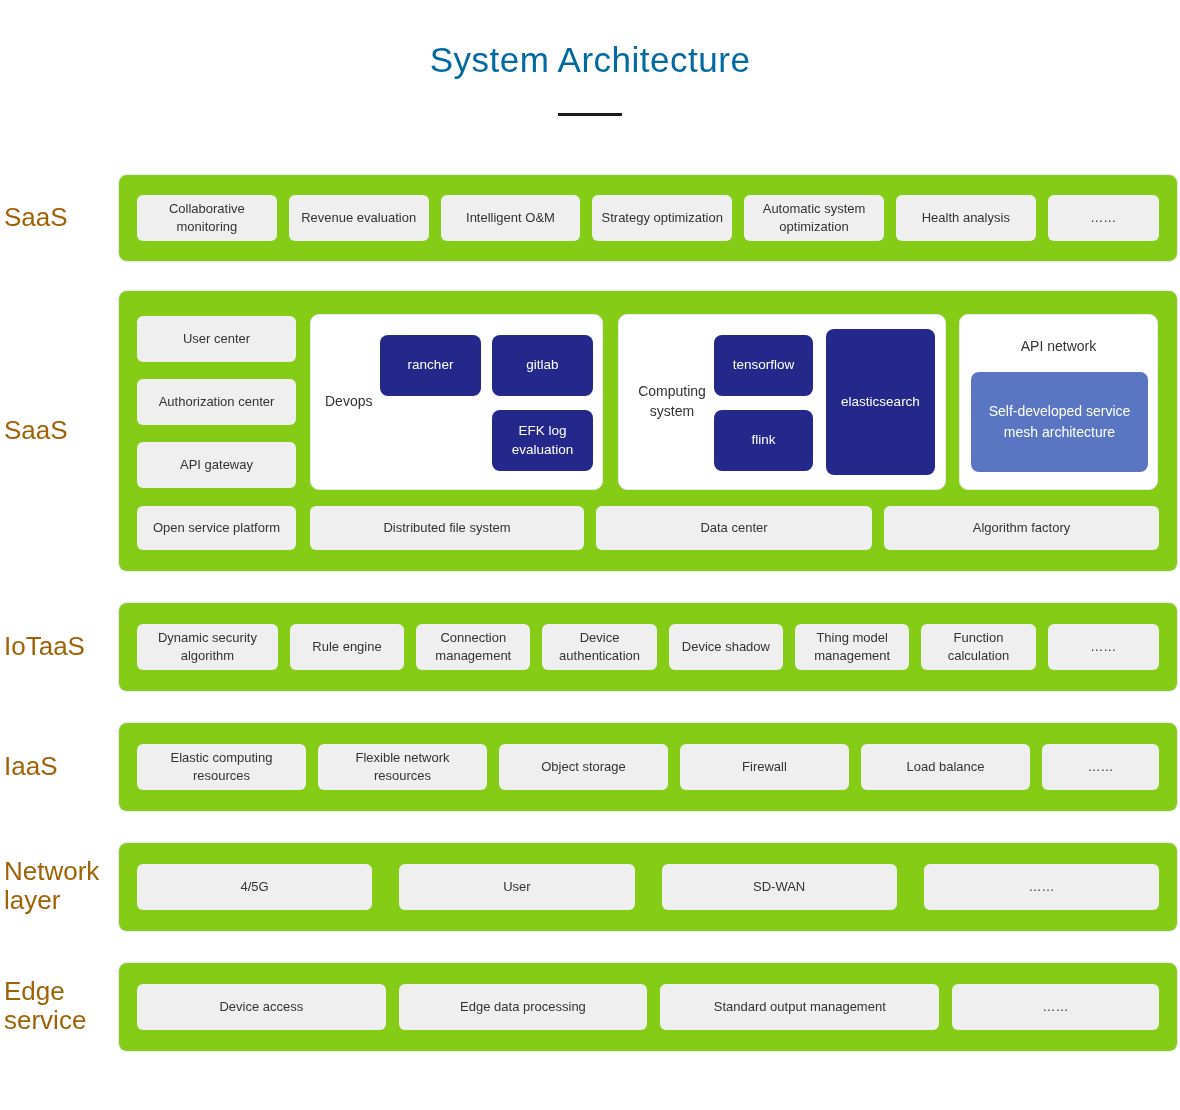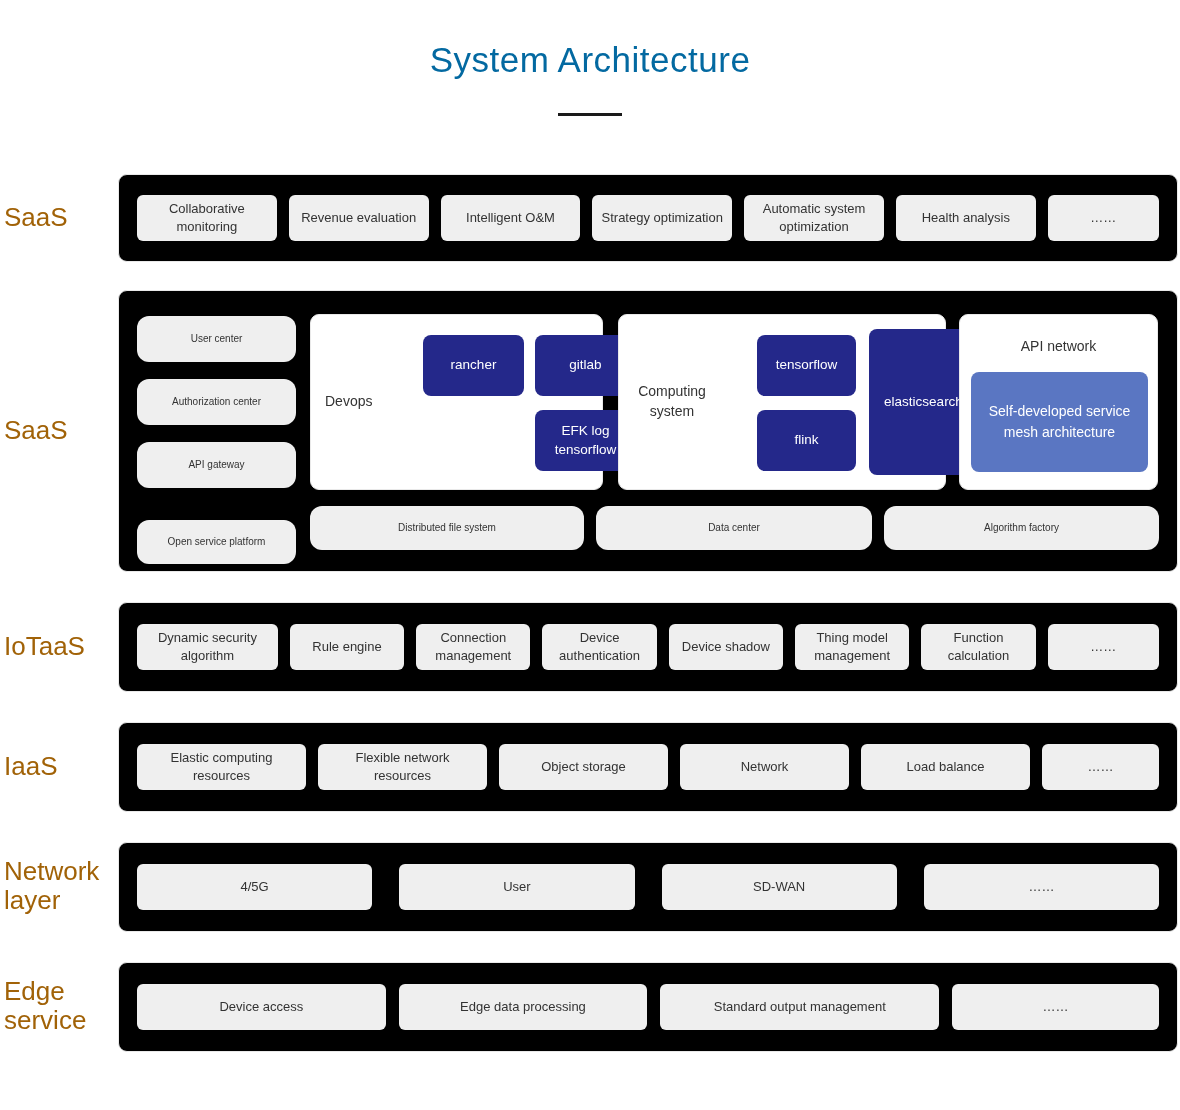--- a/index.html
+++ b/index.html
@@ -15,50 +15,50 @@
   .title-underline {
     position:absolute; top:113px; left:558px; width:64px; height:3px;
     background:#1a1a1a;
   }
   .row-label {
     position:absolute; left:4px; font-size:26px; color:#a16207;
     line-height:1.12; font-weight:400;
   }
   .row {
     position:absolute; left:118px; width:1060px; box-sizing:border-box;
-    background:#000000; border:1px solid #e9e9e9; border-radius:9px;
+    background:#84cc16; border:1px solid #e9e9e9; border-radius:9px;
   }
   .chips {
     display:flex; gap:12px; align-items:center; height:100%;
     padding:0 18px; box-sizing:border-box;
   }
   .chip {
     flex:1; background:#efefef; border-radius:6px; height:46px;
     display:flex; align-items:center; justify-content:center;
     text-align:center; font-size:13px; color:#333; line-height:1.35;
     padding:2px 8px; box-sizing:border-box;
   }
   .chip-abs {
-    position:absolute; background:#efefef; border-radius:12px;
+    position:absolute; background:#efefef; border-radius:6px;
     display:flex; align-items:center; justify-content:center;
-    text-align:center; font-size:10px; color:#333; line-height:1.35;
+    text-align:center; font-size:13px; color:#333; line-height:1.35;
     padding:14px 8px; box-sizing:border-box;
   }
   .group {
     position:absolute; border:1px solid #e9e9e9; border-radius:9px;
     background:#fff; box-sizing:border-box;
   }
   .group-label {
     position:absolute; font-size:14px; color:#333; line-height:1.4;
   }
   .dark-box {
     position:absolute; background:var(--dark-blue, #24288a);
     color:#fff; border-radius:8px; display:flex; align-items:center;
     justify-content:center; text-align:center; font-size:13.5px;
-    line-height:1.4; padding:4px 10px; box-sizing:border-box;margin-left:43px;
+    line-height:1.4; padding:4px 10px; box-sizing:border-box;
   }
   .mesh-box {
     position:absolute; background:var(--medium-blue, #5a76c2);
     color:#fff; border-radius:8px; display:flex; align-items:center;
     justify-content:center; text-align:center; font-size:14px;
     line-height:1.5; padding:6px 10px; box-sizing:border-box;
   }
 </style>
 </head>
 <body>
@@ -85,36 +85,36 @@
   <div class="row" style="top:290px;height:282px">
 
     <div class="chip-abs" style="left:18px;top:25px;width:159px;height:46px">User center</div>
     <div class="chip-abs" style="left:18px;top:88px;width:159px;height:46px">Authorization center</div>
     <div class="chip-abs" style="left:18px;top:151px;width:159px;height:46px">API gateway</div>
 
     <div class="group" style="left:191px;top:23px;width:293px;height:176px">
       <div class="group-label" style="left:14px;top:50%;transform:translateY(-50%)">Devops</div>
       <div class="dark-box" style="left:69px;top:20px;width:101px;height:61px">rancher</div>
       <div class="dark-box" style="left:181px;top:20px;width:101px;height:61px">gitlab</div>
-      <div class="dark-box" style="left:181px;top:95px;width:101px;height:61px">EFK log tensorflow</div>
+      <div class="dark-box" style="left:181px;top:95px;width:101px;height:61px">EFK log evaluation</div>
     </div>
 
     <div class="group" style="left:499px;top:23px;width:328px;height:176px">
       <div class="group-label" style="left:8px;top:50%;transform:translateY(-50%);width:90px;text-align:center">Computing system</div>
       <div class="dark-box" style="left:95px;top:20px;width:99px;height:61px">tensorflow</div>
       <div class="dark-box" style="left:95px;top:95px;width:99px;height:61px">flink</div>
       <div class="dark-box" style="left:207px;top:14px;width:109px;height:146px">elasticsearch</div>
     </div>
 
     <div class="group" style="left:840px;top:23px;width:199px;height:176px">
       <div class="group-label" style="left:0;right:0;top:22px;text-align:center">API network</div>
       <div class="mesh-box" style="left:11px;top:57px;width:177px;height:100px">Self-developed service mesh architecture</div>
     </div>
 
-    <div class="chip-abs" style="left:18px;top:229px;width:159px;height:44px">Open service platform</div>
+    <div class="chip-abs" style="left:18px;top:215px;width:159px;height:44px">Open service platform</div>
     <div class="chip-abs" style="left:191px;top:215px;width:274px;height:44px">Distributed file system</div>
     <div class="chip-abs" style="left:477px;top:215px;width:276px;height:44px">Data center</div>
     <div class="chip-abs" style="left:765px;top:215px;width:275px;height:44px">Algorithm factory</div>
   </div>
 
   <div class="row-label" style="top:632px">IoTaaS</div>
   <div class="row" style="top:602px;height:90px">
     <div class="chips">
       <div class="chip" style="flex:1.27">Dynamic security algorithm</div>
       <div class="chip">Rule engine</div>
@@ -126,21 +126,21 @@
       <div class="chip" style="flex:0.97">……</div>
     </div>
   </div>
 
   <div class="row-label" style="top:752px">IaaS</div>
   <div class="row" style="top:722px;height:90px">
     <div class="chips">
       <div class="chip">Elastic computing resources</div>
       <div class="chip">Flexible network resources</div>
       <div class="chip">Object storage</div>
-      <div class="chip">Network</div>
+      <div class="chip">Firewall</div>
       <div class="chip">Load balance</div>
       <div class="chip" style="flex:0.66">……</div>
     </div>
   </div>
 
   <div class="row-label" style="top:857px;width:110px">Network layer</div>
   <div class="row" style="top:842px;height:90px">
     <div class="chips" style="gap:27px">
       <div class="chip">4/5G</div>
       <div class="chip">User</div>

